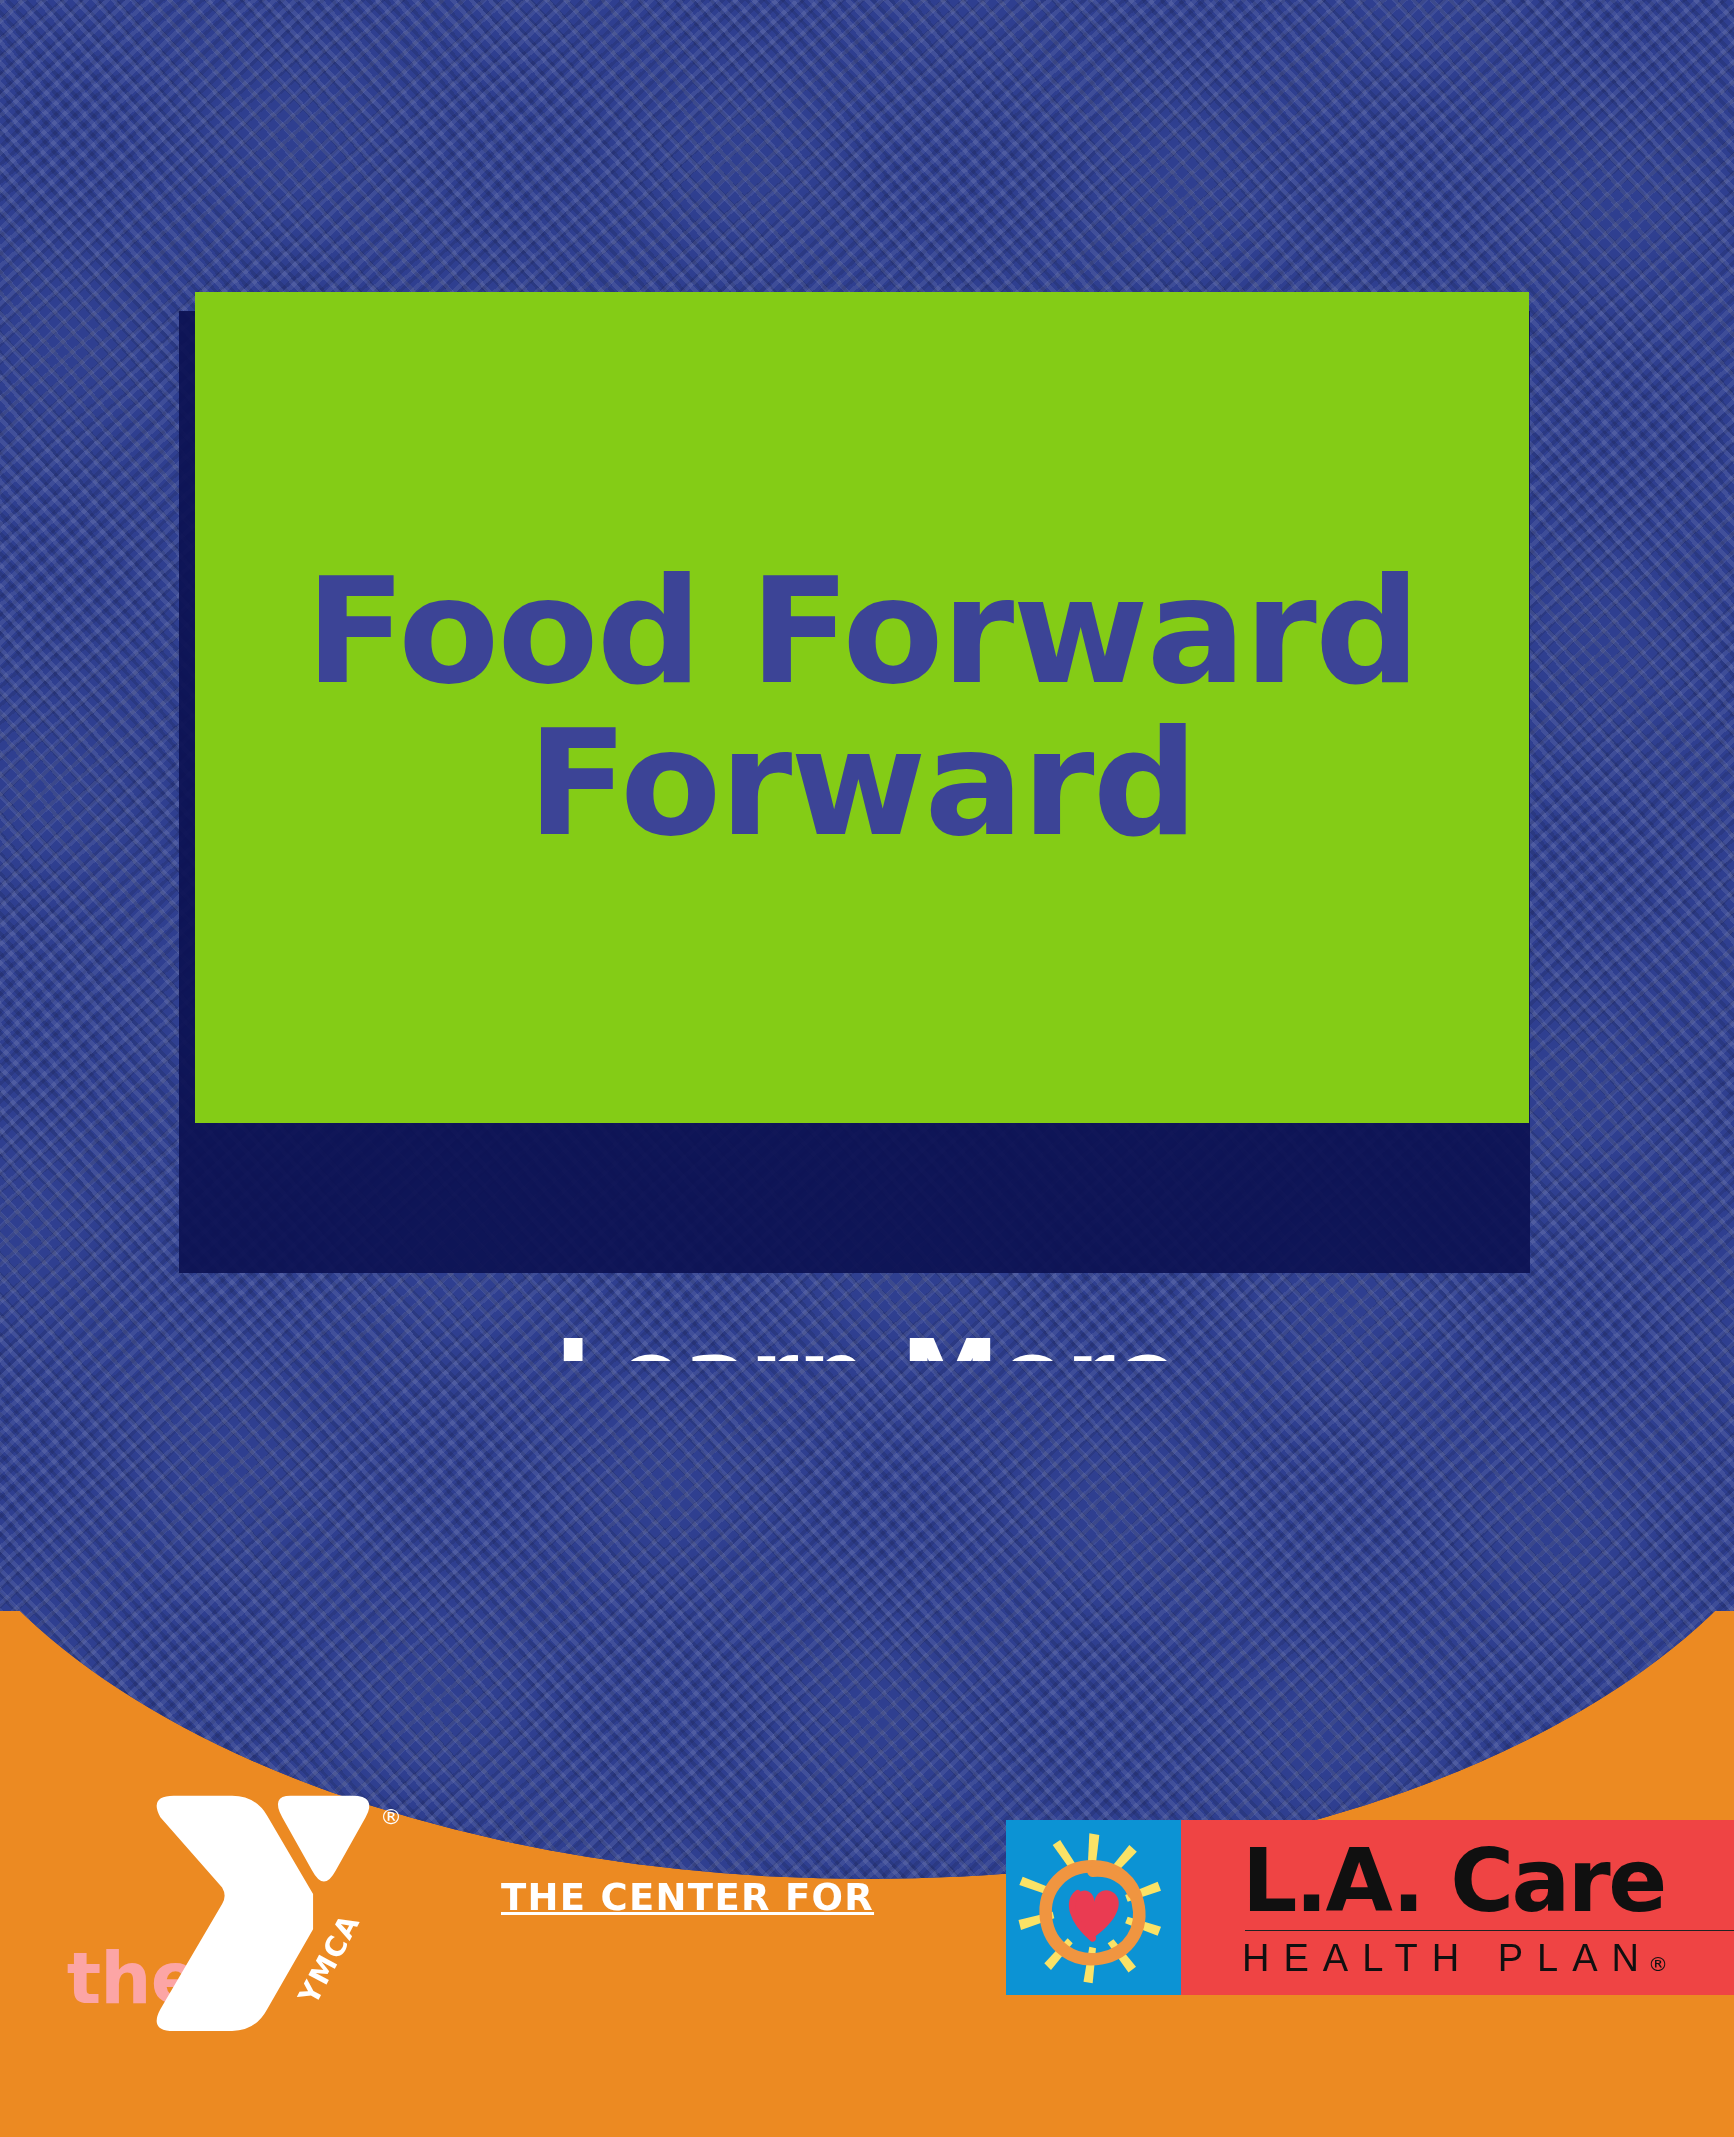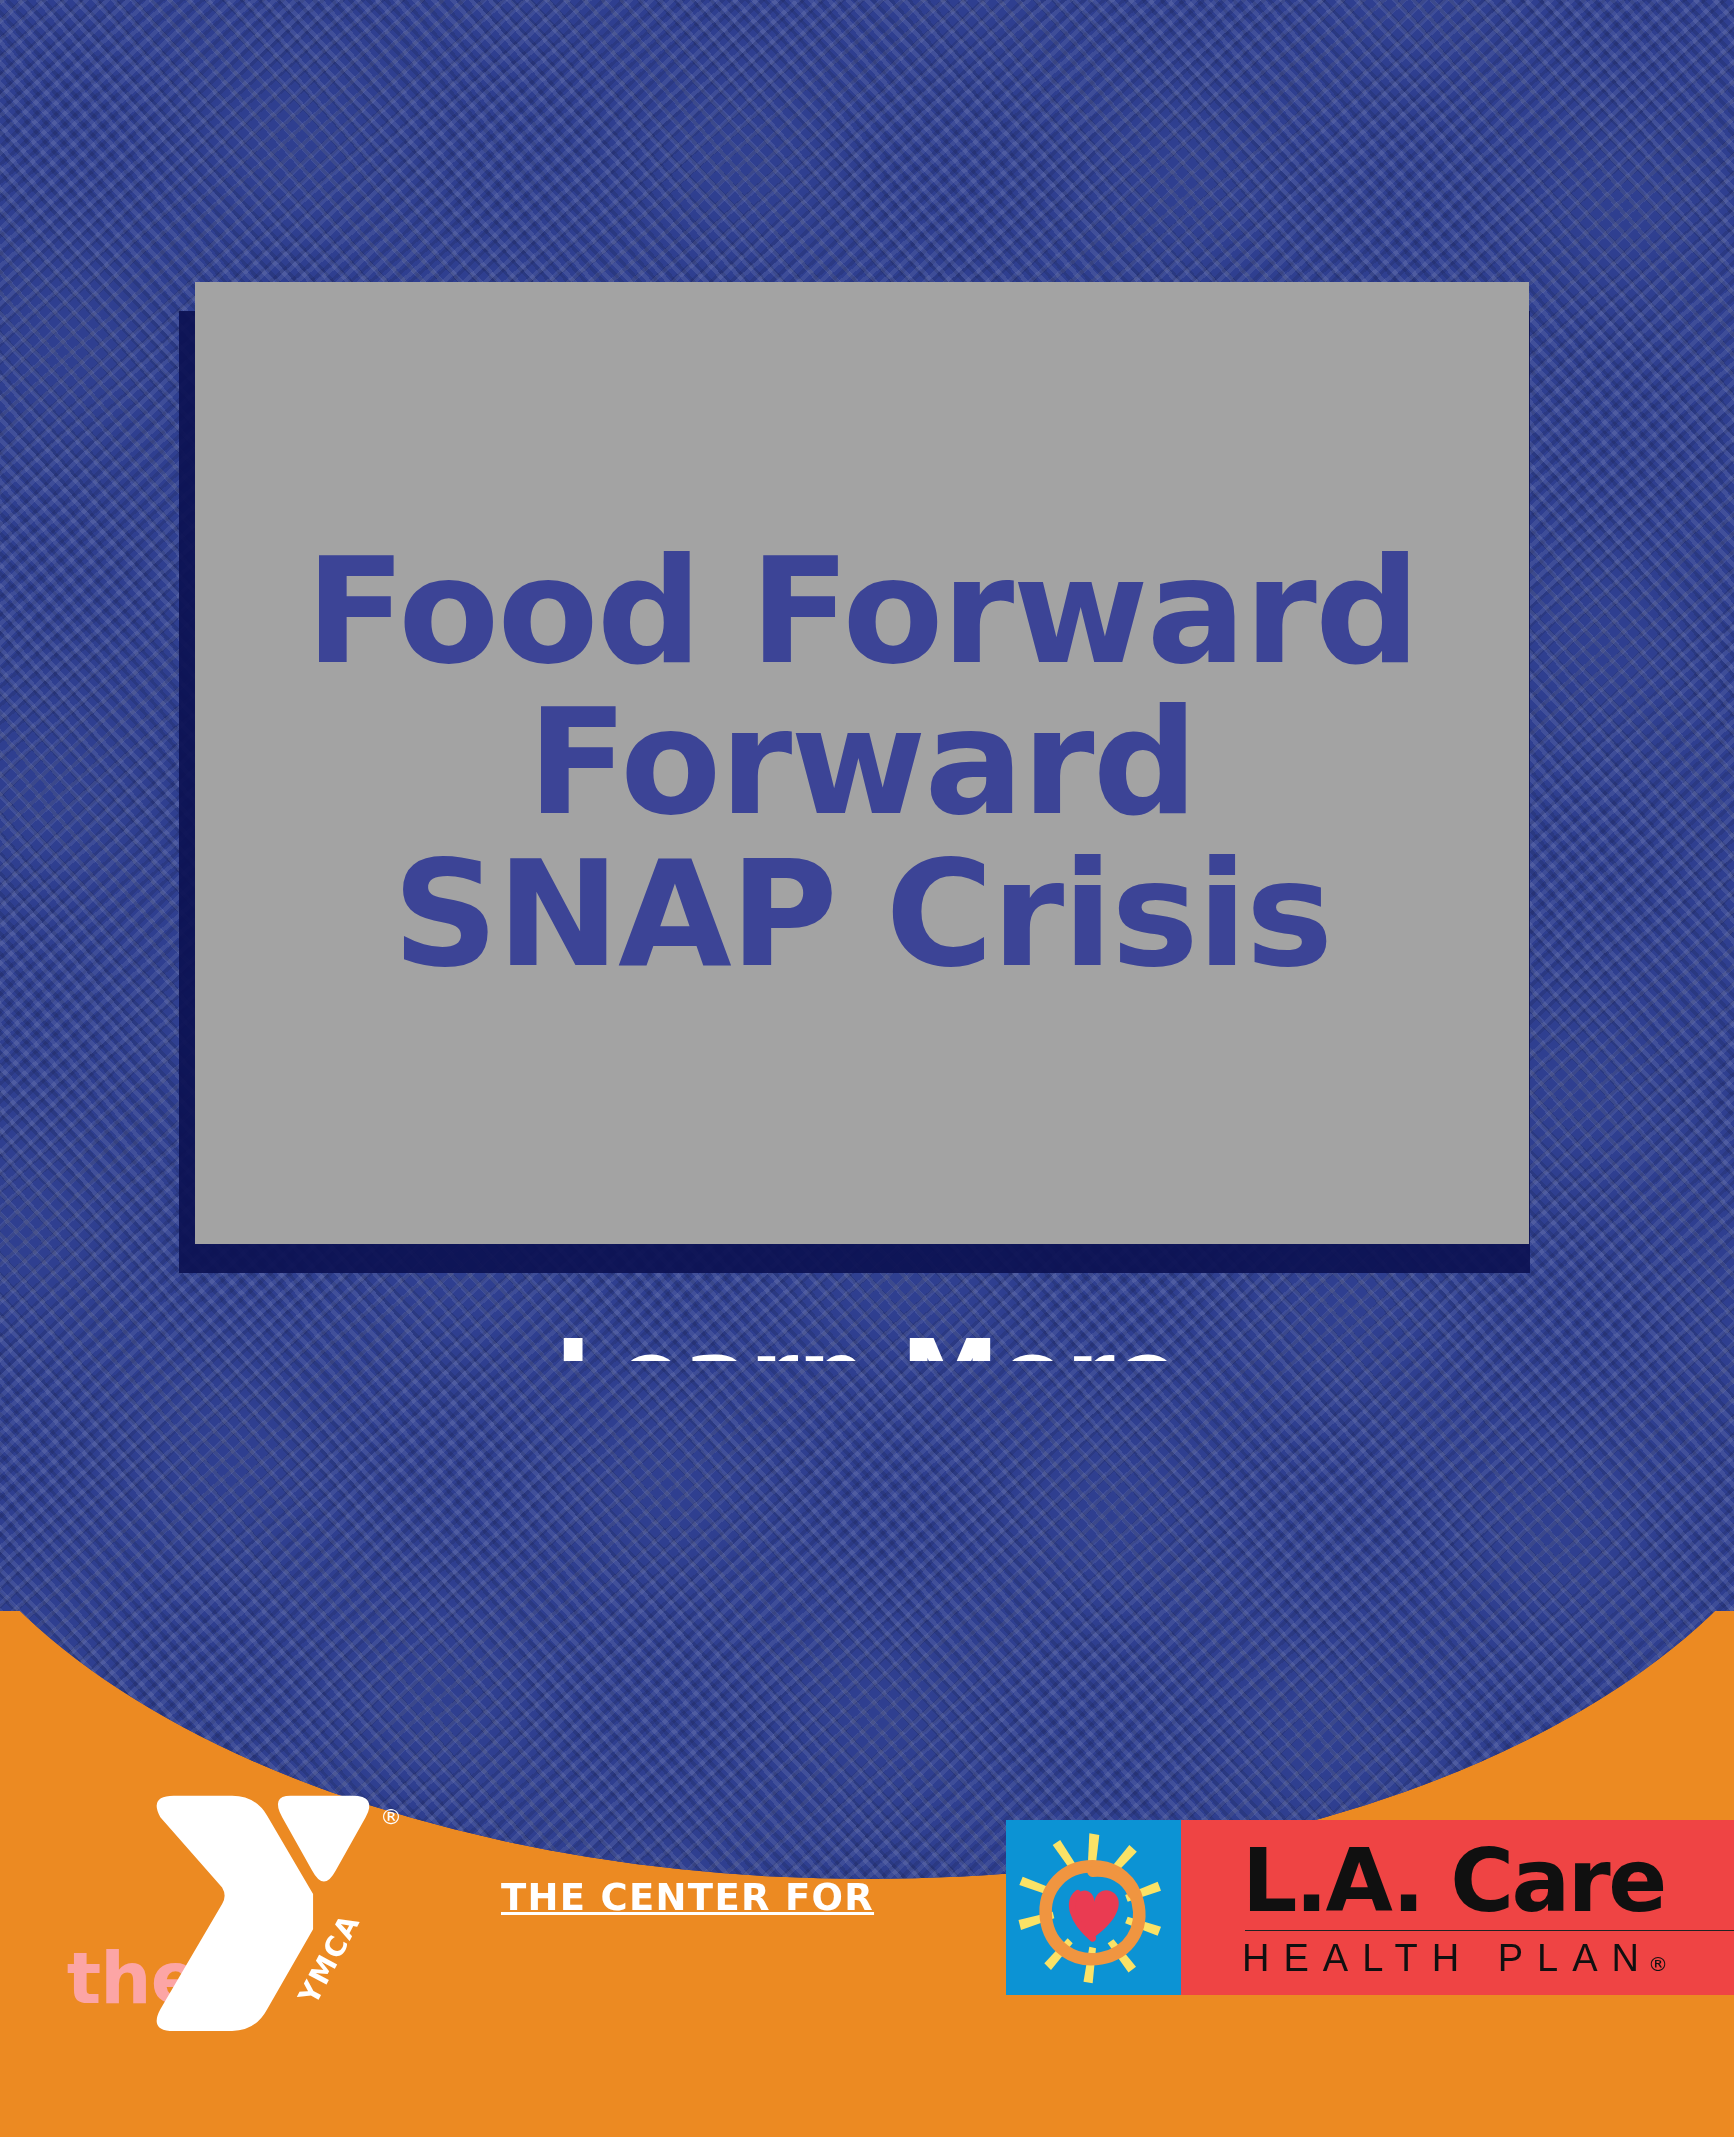--- a/index.html
+++ b/index.html
@@ -61,24 +61,24 @@
     left: 179px;
     top: 311px;
     width: 1351px;
     height: 962px;
     background: #0c1152;
     opacity: 0.92;
   }
   .card {
     position: absolute;
     left: 195px;
-    top: 282px;
+    top: 292px;
     width: 1334px;
-    height: 962px;
-    background: #a3a3a3;
+    height: 831px;
+    background: #84cc16;
     display: flex;
     flex-direction: column;
     align-items: center;
     justify-content: center;
   }
   .headline {
     margin: 0;
     color: #3c4496;
     font-family: "DejaVu Sans", "Liberation Sans", sans-serif;
     font-weight: bold;
@@ -318,21 +318,20 @@
 <div class="poster">
 
   <div class="bg-texture"></div>
 
   <div class="card-shadow"></div>
 
   <div class="card">
     <h1 class="headline">
       <span class="ln ln-1">Food Forward</span>
       <span class="ln ln-2">Forward</span>
-      <span class="ln ln-4">SNAP Crisis</span>
     </h1>
   </div>
 
   <div class="learn-more-wrap">
     <span class="learn-more-label">Learn More</span>
     <span class="learn-more-rule"></span>
   </div>
 
   <div class="orange-band">
     <div class="orange-arc">

